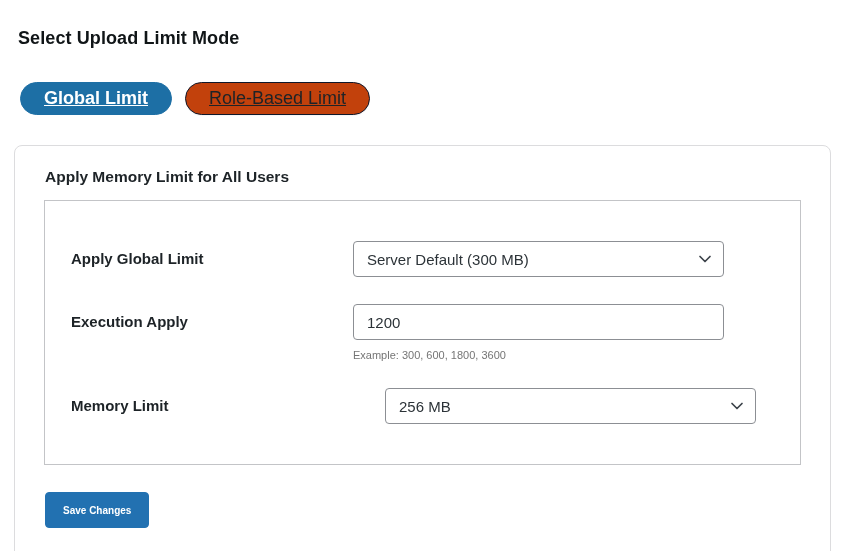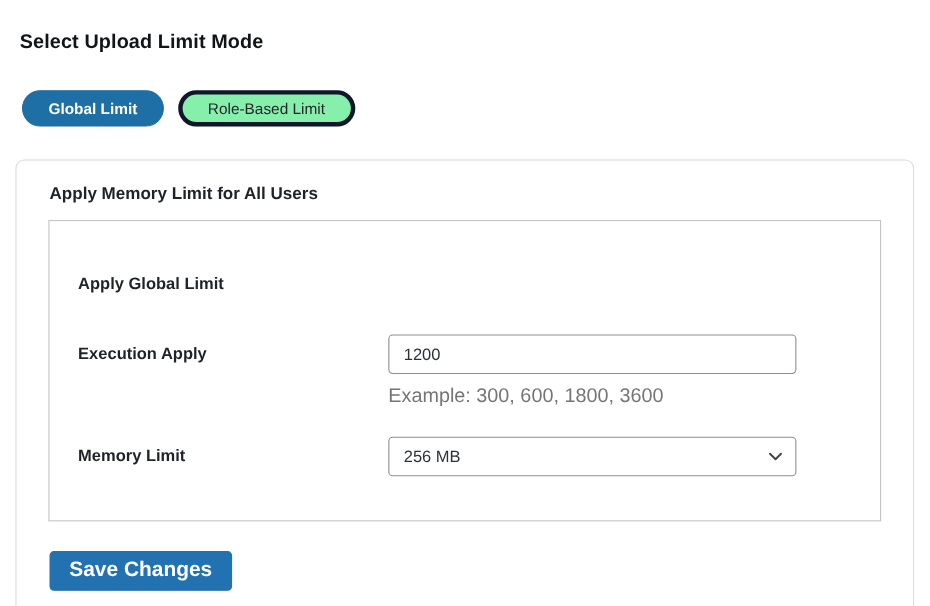--- a/index.html
+++ b/index.html
@@ -7,69 +7,70 @@
               font-family:"Liberation Sans", sans-serif; color:#1d2327; }
   .page { width:845px; height:463px; position:relative; }
 
   .page-title {
     font-size:18px; font-weight:700; color:#101517;
     padding:28px 0 0 18px; letter-spacing:.1px;
   }
 
   .mode-tabs { display:flex; gap:13px; margin:33px 0 0 20px; }
   .pill {
-    height:33px; border-radius:17px; font-size:14px; cursor:pointer;
+    height:33px; border-radius:17px; font-size:18px; cursor:pointer;
     display:inline-flex; align-items:center; padding:0 23px;
     font-family:"Liberation Sans", sans-serif;
+    text-decoration:underline;
   }
   .pill.active {
     background:#1d6fa5; border:1px solid #1d6fa5; color:#ffffff; font-weight:700;
   }
   .pill.inactive {
-    background:#86efac; border:4px solid #0f172a; color:#1d2327; font-weight:400;
+    background:#c2410c; border:1px solid #0f172a; color:#1d2327; font-weight:400;
     box-shadow:0 1px 1px rgba(0,0,0,.04);
   }
 
   .panel {
     position:absolute; left:14px; top:145px; width:817px; height:420px;
     background:#ffffff; border:1px solid #dcdcde; border-radius:8px;
   }
   .panel-heading {
     font-size:15.5px; font-weight:700; color:#1d2327;
     margin:22px 0 0 30px;
   }
 
   .fieldbox {
     margin:14px auto 0 auto; width:757px;
     border:1px solid #c3c4c7; background:#ffffff;
     padding:40px 26px 40px 26px;
   }
   .row { display:grid; grid-template-columns:282px 371px; margin-bottom:27px; }
-  .row:last-child { margin-bottom:0; }
+  .row:last-child { margin-bottom:0;gap:32px; }
   .field-label {
     font-size:15px; font-weight:700; color:#1d2327; line-height:36px; align-self:start;
   }
   .select-wrap { position:relative; width:371px; height:36px; }
   select.control, input.control {
     width:371px; height:36px; border:1px solid #8c8f94; border-radius:4px;
     background:#ffffff; font-size:15px; color:#2c3338; padding:0 34px 0 13px;
     appearance:none; -webkit-appearance:none; outline:none;
     font-family:"Liberation Sans", sans-serif;
   }
   input.control { padding-right:0; }
   .chevron {
     position:absolute; right:11px; top:10px; width:16px; height:16px;
     pointer-events:none; display:block;
   }
-  .hint { font-size:18px; color:#757575; margin-top:9px; }
+  .hint { font-size:11px; color:#757575; margin-top:9px; }
 
   .save-btn {
     margin:27px 0 0 30px; height:36px; padding:0 17px;
     background:#2271b1; border:1px solid #2271b1; border-radius:4px;
-    color:#ffffff; font-size:19px; font-weight:700; cursor:pointer;
+    color:#ffffff; font-size:10px; font-weight:700; cursor:pointer;
     font-family:"Liberation Sans", sans-serif;
   }
 </style>
 </head>
 <body>
 
 <div class="page">
 
   <h1 class="page-title">Select Upload Limit Mode</h1>
 
@@ -78,20 +79,28 @@
     <button class="pill inactive">Role-Based Limit</button>
   </div>
 
   <section class="panel">
     <h2 class="panel-heading">Apply Memory Limit for All Users</h2>
 
     <div class="fieldbox">
 
       <div class="row">
         <span class="field-label">Apply Global Limit</span>
+        <span class="select-wrap">
+          <select class="control">
+            <option>Server Default (300 MB)</option>
+          </select>
+          <svg class="chevron" viewBox="0 0 16 16">
+              <path d="M3 5.5 L8 10.5 L13 5.5" fill="none" stroke="#3c434a" stroke-width="1.7" stroke-linecap="round" stroke-linejoin="round"></path>
+            </svg>
+        </span>
       </div>
 
       <div class="row">
         <span class="field-label">Execution Apply</span>
         <span>
           <input class="control" type="text" value="1200" style="">
           <div class="hint">Example: 300, 600, 1800, 3600</div>
         </span>
       </div>
 

